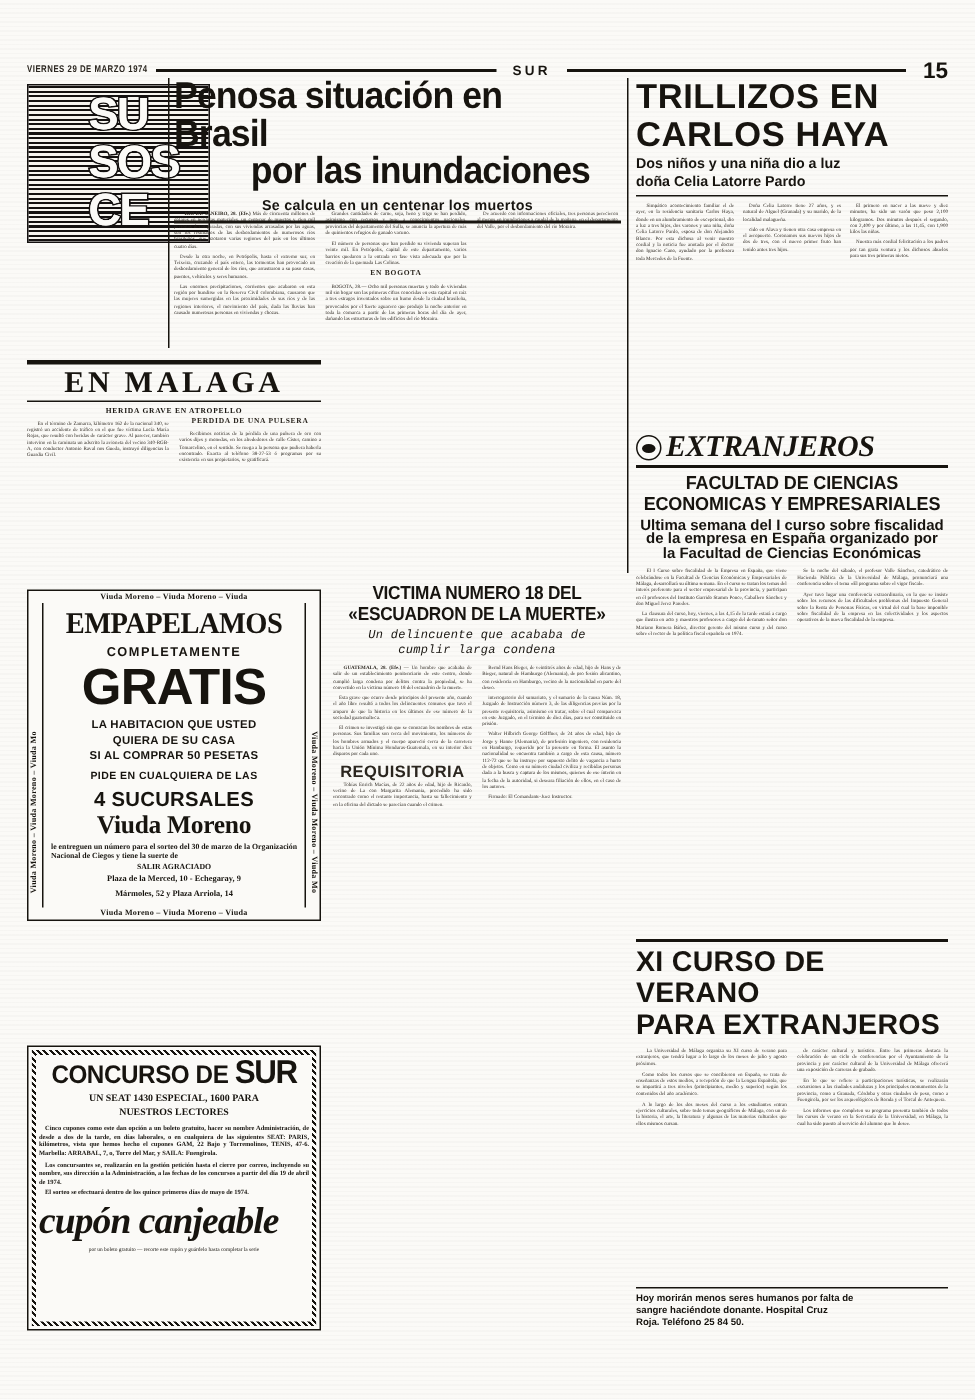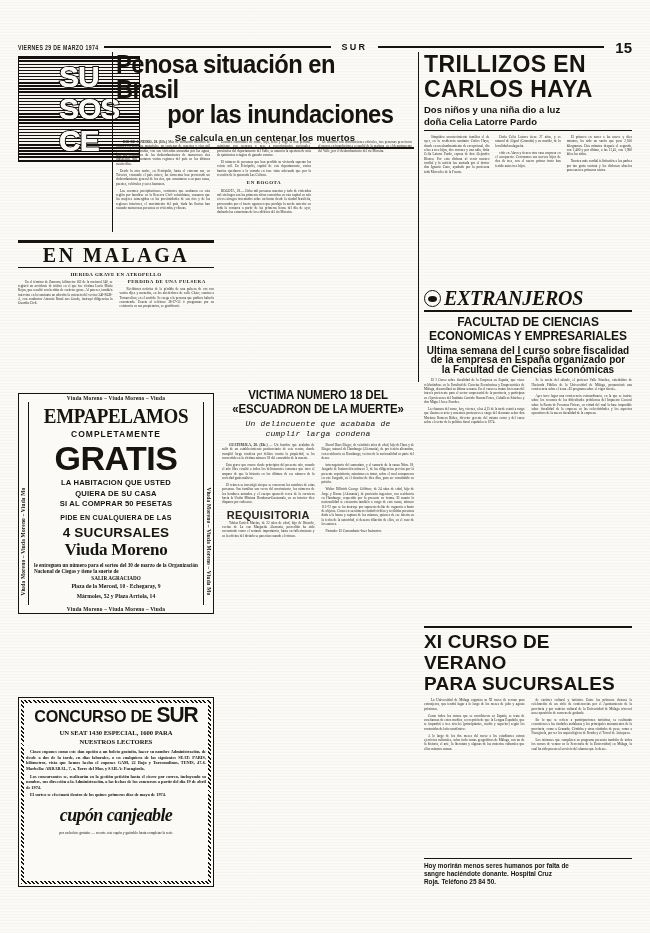--- a/index.html
+++ b/index.html
@@ -293,21 +293,21 @@
   .cc-t2{
     font-family:"Liberation Serif", serif;font-weight:700;
     font-size:6.6px;line-height:8.6px;text-align:center;margin-top:3px;
   }
   .cc-body{
     font-size:4.3px;line-height:5.6px;text-align:justify;margin-top:3px;
     font-weight:700;
   }
   .cc-cupon{
     font-family:"Liberation Serif", serif;font-weight:700;
-    font-size:18px;line-height:28px;text-align:center;
+    font-size:25px;line-height:28px;text-align:left;
     letter-spacing:-.6px;margin-top:3px;
     font-style:italic;
   }
   .cc-foot{
     font-size:3.6px;line-height:4.6px;text-align:center;margin-top:2px;
   }
 </style>
 </head>
 <body>
 
@@ -457,21 +457,21 @@
       <p>La clausura del curso, hoy, viernes, a las 4,15 de la tarde estará a cargo que ilustra en acto y maestros profesores a cargo del decanato señor don Mariano Romera Báñez, director gerente del mismo curso y del curso sobre el rector de la política fiscal española en 1974.</p>
       <p>Se la noche del sábado, el profesor Valle Sánchez, catedrático de Hacienda Pública de la Universidad de Málaga, pronunciará una conferencia sobre el tema «El programa sobre el vigor fiscal».</p>
       <p>Ayer tuvo lugar una conferencia extraordinaria, en la que se insiste sobre los recursos de las dificultades problemas del Impuesto General sobre la Renta de Personas Físicas, en virtud del cual la base imponible sobre fiscalidad de la empresa en las colectividades y los aspectos operativos de la nueva fiscalidad de la empresa.</p>
     </div>
   </div>
 
   <div class="curso">
     <div class="rule-thick" style="margin-bottom:3px;"></div>
     <h2>
       <span>XI CURSO DE VERANO</span><br>
-      <span>PARA SUCURSALES</span>
+      <span>PARA EXTRANJEROS</span>
     </h2>
     <div class="cols2 body-col">
       <p class="lead">La Universidad de Málaga organiza su XI curso de verano para extranjeros, que tendrá lugar a lo largo de los meses de julio y agosto próximos.</p>
       <p>Como todos los cursos que se concibieron en España, se trata de enseñanzas de estos medios, a recepción de que la Lengua Española, que se impartirá a tres niveles (principiantes, medio y superior) según los contenidos del año académico.</p>
       <p>A lo largo de los dos meses del curso a los estudiantes entran ejercicios culturales, sobre todo temas geográficos de Málaga, con un de la historia, el arte, la literatura y algunas de las materias culturales que ellos mismos cursan.</p>
       <p>de carácter cultural y turístico. Entre las primeras destaca la celebración de un ciclo de conferencias por el Ayuntamiento de la provincia y por carácter cultural de la Universidad de Málaga ofrecerá una exposición de carreras de grabado.</p>
       <p>En lo que se refiere a participaciones turísticas, se realizarán excursiones a las ciudades andaluzas y los principales monumentos de la provincia, como a Granada, Córdoba y otras ciudades de peso, como a Fuengirola, por ser los arqueológicos de Ronda y el Torcal de Antequera.</p>
       <p>Los informes que completen su programa presenta también de todos los cursos de verano en la Secretaría de la Universidad, en Málaga, la cual ha sido puesto al servicio del alumno que lo desee.</p>
     </div>
   </div>

